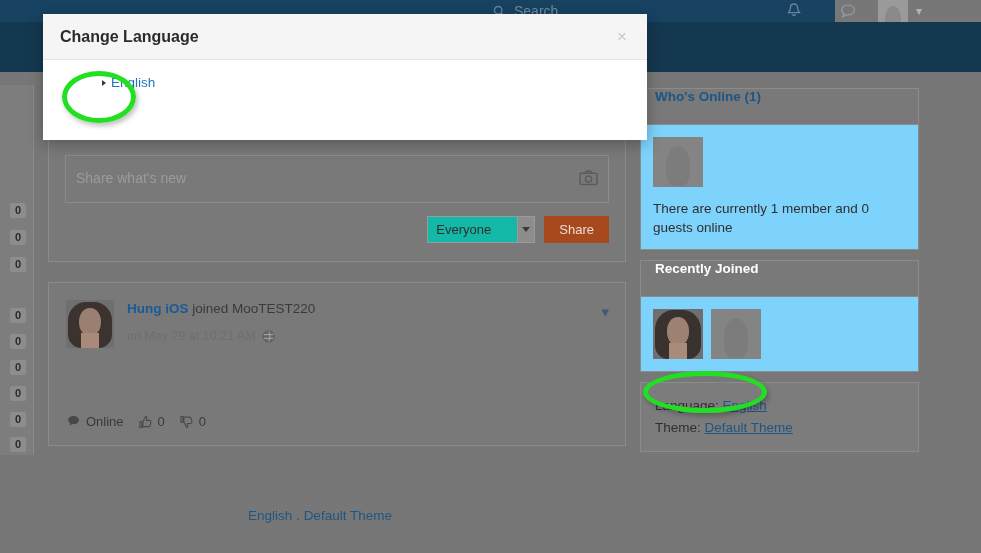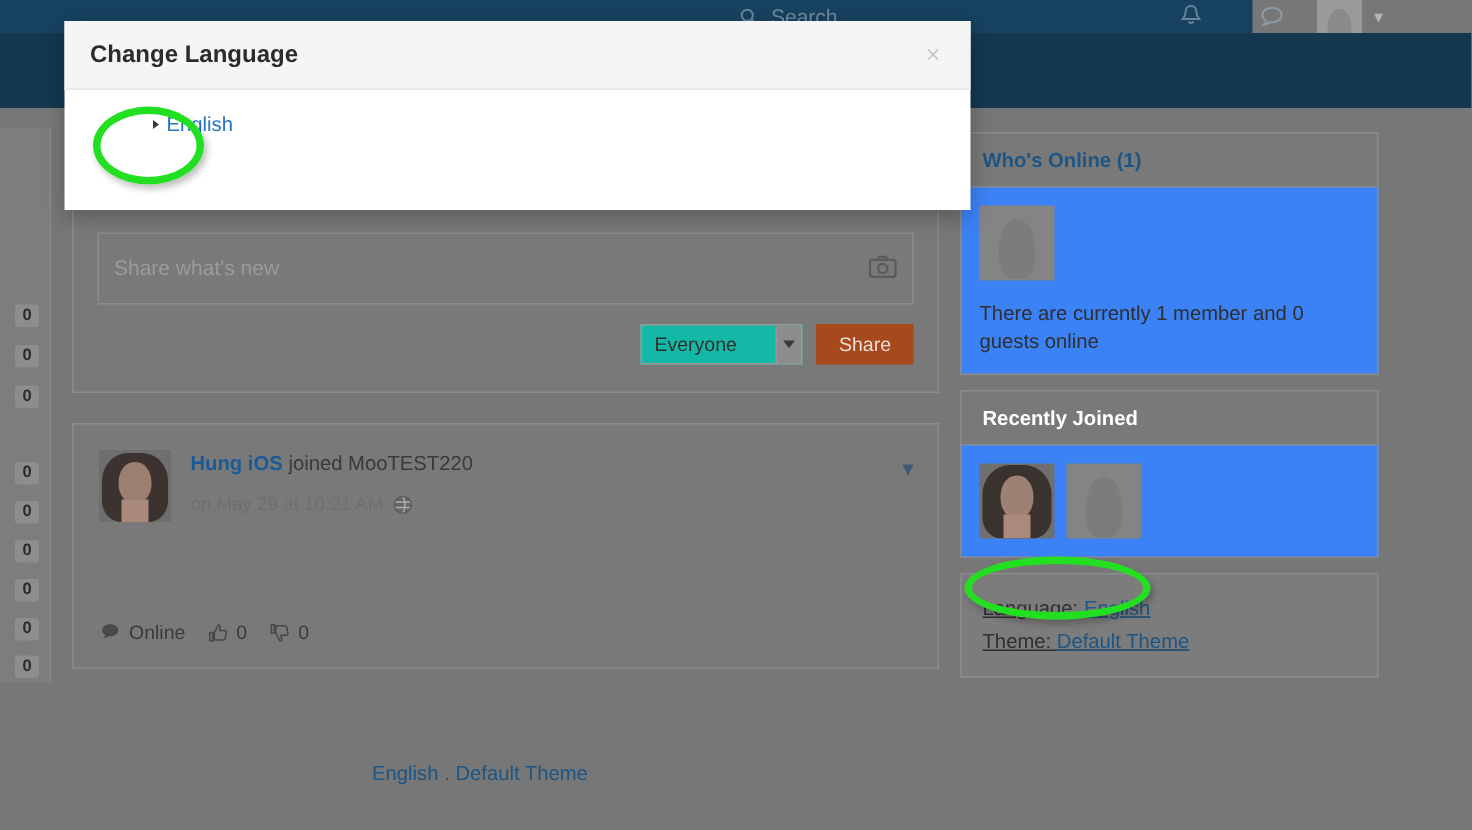--- a/index.html
+++ b/index.html
@@ -274,33 +274,32 @@
     left: 640px; top: 88px;
     width: 279px;
   }
   .widget { margin-bottom: 10px; }
   .widget-head {
     height: 36px;
     border: 1px solid #8b8b8b;
     border-bottom: none;
     background: #797979;
     display: flex;
-    align-items: center;
     padding: 0 14px;
     box-sizing: border-box;
   }
   .widget-title {
     font-size: 13.5px;
     font-weight: bold;
     color: #1d5684;
   }
   .widget-title.dark { color: #ffffff; }
   .widget-body {
     border: 1px solid #8b8b8b;
-    background: #3b82f6;
+    background: #7dd3fc;
     padding: 12px;
     box-sizing: border-box;
   }
   .ph-avatar {
     width: 50px; height: 50px;
     background: #848484;
     position: relative;
     overflow: hidden;
     display: inline-block;
     vertical-align: top;
@@ -346,21 +345,20 @@
     line-height: 19px;
   }
   .pref-body {
     border: 1px solid #8b8b8b;
     background: #7c7c7c;
     padding: 12px 14px;
     box-sizing: border-box;
     font-size: 13.5px;
     color: #2f2f2f;
     line-height: 22px;
-    text-decoration: underline;
   }
   .pref-link {
     color: #1d5684;
     text-decoration: underline;
   }
 
   .footer {
     position: absolute;
     left: 0; top: 508px;
     width: 640px;

